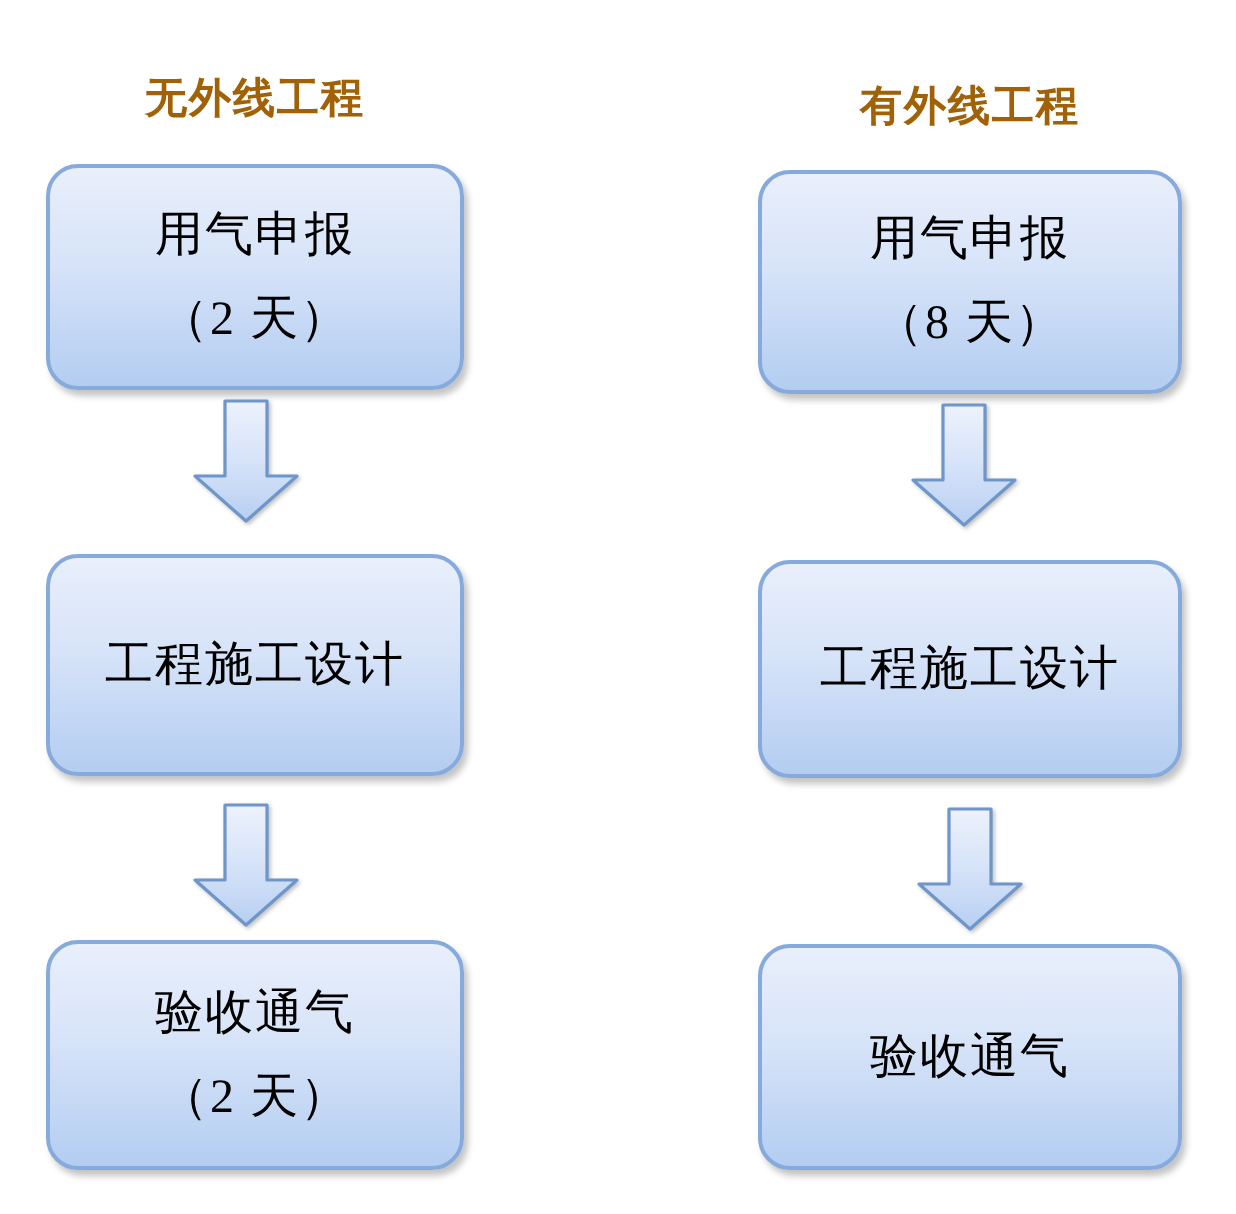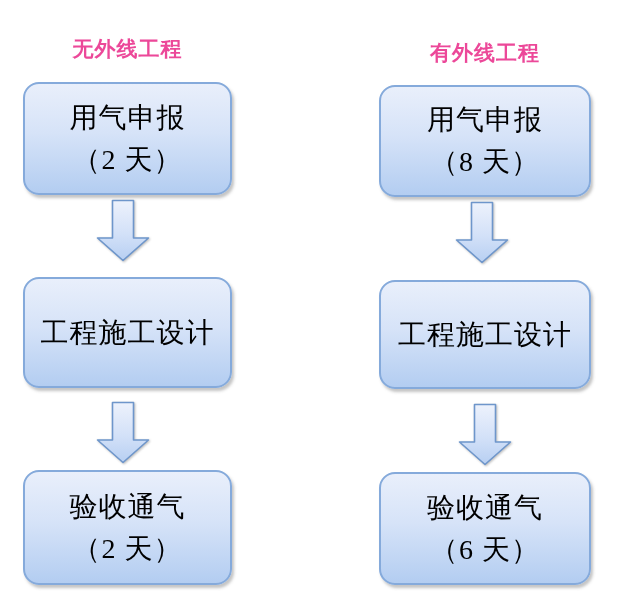--- a/index.html
+++ b/index.html
@@ -13,42 +13,42 @@
     width: 618px;
     height: 607px;
     background: #ffffff;
     overflow: hidden;
   }
   .col-title {
     position: absolute;
     text-align: center;
     font-size: 21px;
     font-weight: bold;
-    color: #ec4899;
+    color: #a16207;
     letter-spacing: 1px;
     line-height: 26px;
   }
   .col-title.left  { left: 23px;  top: 36px; width: 209px; }
   .col-title.right { left: 379px; top: 40px; width: 212px; }
 
   .flow-box {
     position: absolute;
     box-sizing: border-box;
     border: 2px solid #85aadb;
     border-radius: 16px;
     background: linear-gradient(180deg, #e9effb 0%, #d6e3f8 45%, #b3cdf1 100%);
     box-shadow: 2px 3px 3px rgba(125,125,125,0.45);
     display: flex;
     flex-direction: column;
     align-items: center;
     justify-content: center;
     gap: 14px;
   }
   .box-line {
-    font-size: 28px;
+    font-size: 24px;
     color: #000000;
     letter-spacing: 1px;
     line-height: 28px;
     white-space: nowrap;
   }
 
   
   .b-l1 { left: 23px;  top: 82px;  width: 209px; height: 113px; }
   .b-l2 { left: 23px;  top: 277px; width: 209px; height: 111px; }
   .b-l3 { left: 23px;  top: 470px; width: 209px; height: 115px; }
@@ -123,16 +123,15 @@
   <div class="flow-box b-r2">
     <div class="box-line">工程施工设计</div>
   </div>
 
   <svg class="arrow a-r2" viewBox="0 0 54 63">
     <path d="M16.5 1.5 L37.5 1.5 L37.5 39 L52.5 39 L27 61.5 L1.5 39 L16.5 39 Z" fill="url(#arrowGrad)" stroke="#6e96cb" stroke-width="1.6" stroke-linejoin="round"></path>
   </svg>
 
   <div class="flow-box b-r3">
     <div class="box-line">验收通气</div>
-    <div class="box-line">（6 天）</div>
   </div>
 
 </div>
 
 </body></html>

